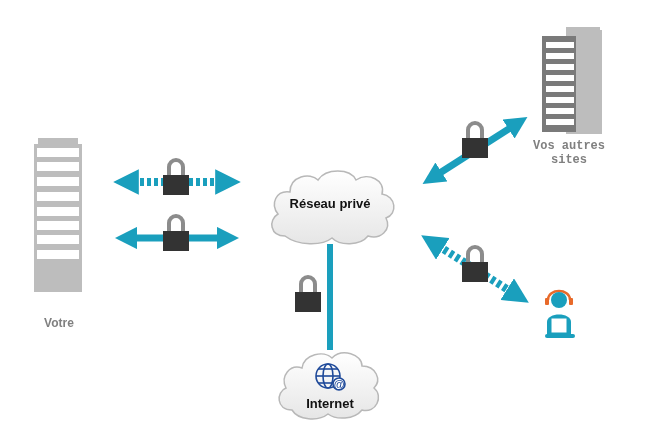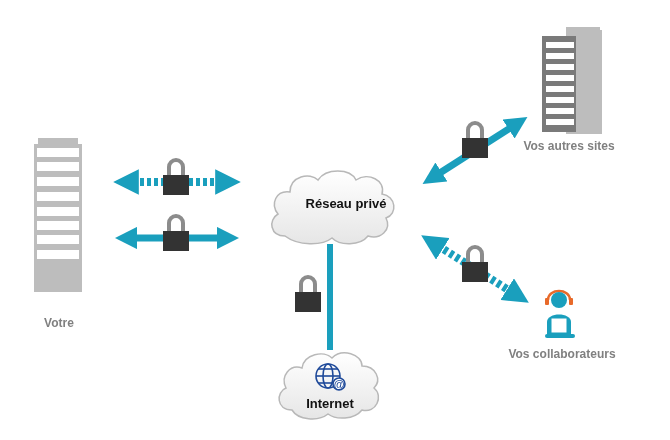--- a/index.html
+++ b/index.html
@@ -121,23 +121,22 @@
         <path d="M468,262 L468,254 A7,7 0 0 1 482,254 L482,262" fill="none" stroke="#8c8c8c" stroke-width="4"></path>
         <rect x="462" y="262" width="26" height="20" fill="#333333"></rect>
       </g>
     </g>
 </svg>
 
 <div class="label" style="left:14px; top:316px; width:90px;">
   <div>Votre</div>
 </div>
 
-<div class="cloud-label" style="left:284px; top:196px; width:124px;">
+<div class="cloud-label" style="left:268px; top:196px; width:124px;">
   <div>Réseau privé</div>
 </div>
 
 <div class="cloud-label" style="left:290px; top:396px; width:80px;">Internet</div>
 
-<div class="label" style="left:514px; top:139px; width:110px;">Vos autres sites</div>
+<div class="label" style="left:514px; top:139px; width:110px;font-family:Liberation Mono, monospace;">Vos autres sites</div>
 
 <div class="label" style="left:500px; top:347px; width:124px;">
-  <div>Vos collaborateurs</div>
 </div>
 
 </body></html>

